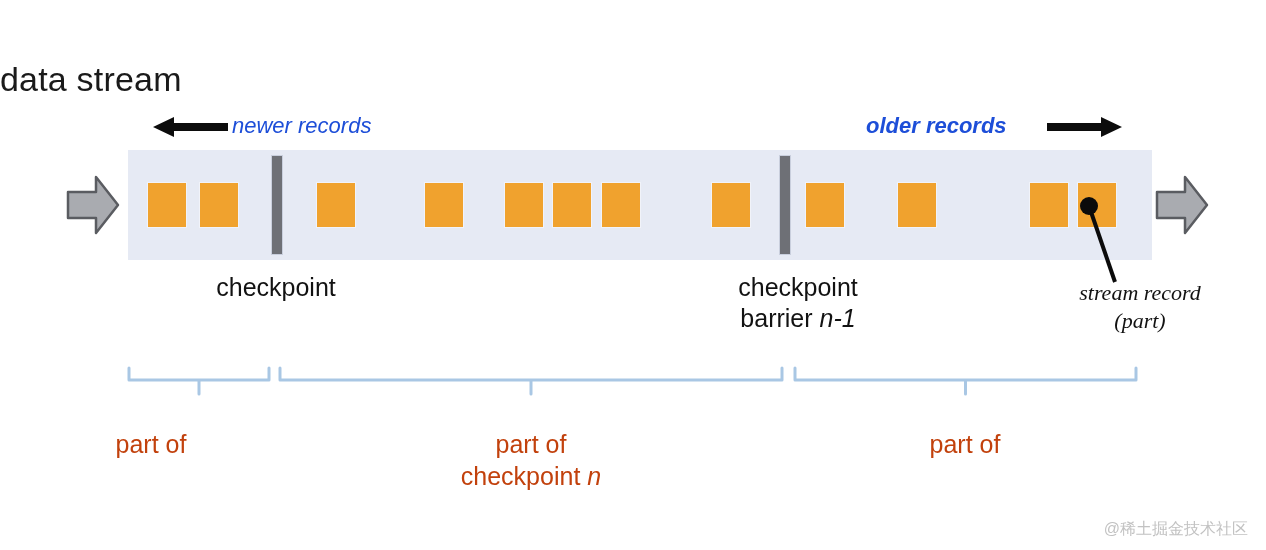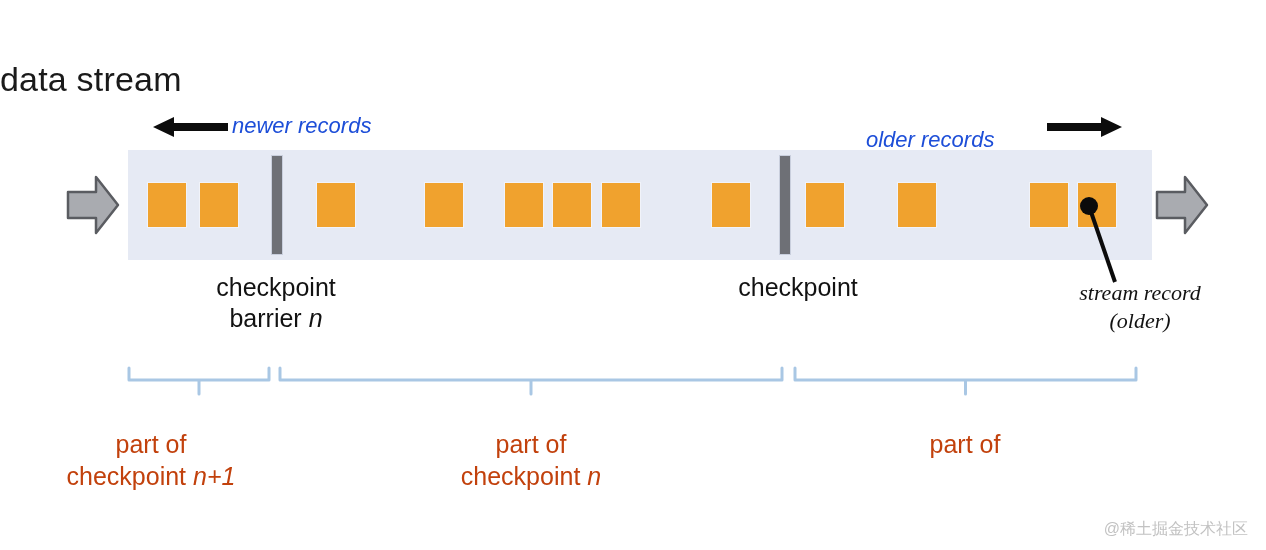--- a/index.html
+++ b/index.html
@@ -33,21 +33,21 @@
 
   
   .dir-label {
     position: absolute;
     font-style: italic;
     font-size: 22px;
     color: #1d4ed8;
     white-space: nowrap;
   }
   #newer-records-label { left: 232px; top: 113px; }
-  #older-records-label { left: 866px; top: 127px; }
+  #older-records-label { left: 866px; top: 113px; font-weight: bold; }
 
   .dir-arrow {
     position: absolute;
     height: 26px;
   }
   #newer-records-arrow { left: 152px; top: 114px; width: 76px; }
   #older-records-arrow { left: 1047px; top: 114px; width: 76px; }
 
   
   .band {
@@ -198,39 +198,38 @@
       <div class="barrier" style="left: 779px; background: rgb(110, 112, 118);"></div>
     </div>
 
   <svg id="record-callout" viewBox="0 0 60 90">
     <line x1="14" y1="10" x2="40" y2="86" stroke="#0b0b0b" stroke-width="4"></line>
     <circle cx="14" cy="10" r="9" fill="#0b0b0b"></circle>
   </svg>
 
   <div class="barrier-caption" id="checkpoint-barrier-n-caption">
     <div>checkpoint</div>
-    <div><span>barrier </span><span class="em">n</span></div>
   </div>
 
   <div class="barrier-caption" id="checkpoint-barrier-n1-caption">
     <div>checkpoint</div>
+    <div><span>barrier </span><span class="em">n-1</span></div>
   </div>
 
   <div class="record-caption">
     <div>stream record</div>
-    <div>(older)</div>
+    <div>(part)</div>
   </div>
 
   <div id="parts-layer">
       <svg class="brace" viewBox="0 0 144 32" style="left: 127px; width: 144px;">
         <path d="M2 2 L2 14 L72 14 L72 28 L72 14 L142 14 L142 2" fill="none" stroke="#a9c7e4" stroke-width="3" stroke-linecap="round" stroke-linejoin="round"></path>
       </svg>
       <div class="part-caption" style="left: 28px; width: 246px;">
         <div>part of</div>
-        <div><span>checkpoint </span><span class="em">n+1</span></div>
       </div>
       <svg class="brace" viewBox="0 0 506 32" style="left: 278px; width: 506px;">
         <path d="M2 2 L2 14 L253 14 L253 28 L253 14 L504 14 L504 2" fill="none" stroke="#a9c7e4" stroke-width="3" stroke-linecap="round" stroke-linejoin="round"></path>
       </svg>
       <div class="part-caption" style="left: 408px; width: 246px;">
         <div>part of</div>
         <div><span>checkpoint </span><span class="em">n</span></div>
       </div>
       <svg class="brace" viewBox="0 0 345 32" style="left: 793px; width: 345px;">
         <path d="M2 2 L2 14 L172.5 14 L172.5 28 L172.5 14 L343 14 L343 2" fill="none" stroke="#a9c7e4" stroke-width="3" stroke-linecap="round" stroke-linejoin="round"></path>

